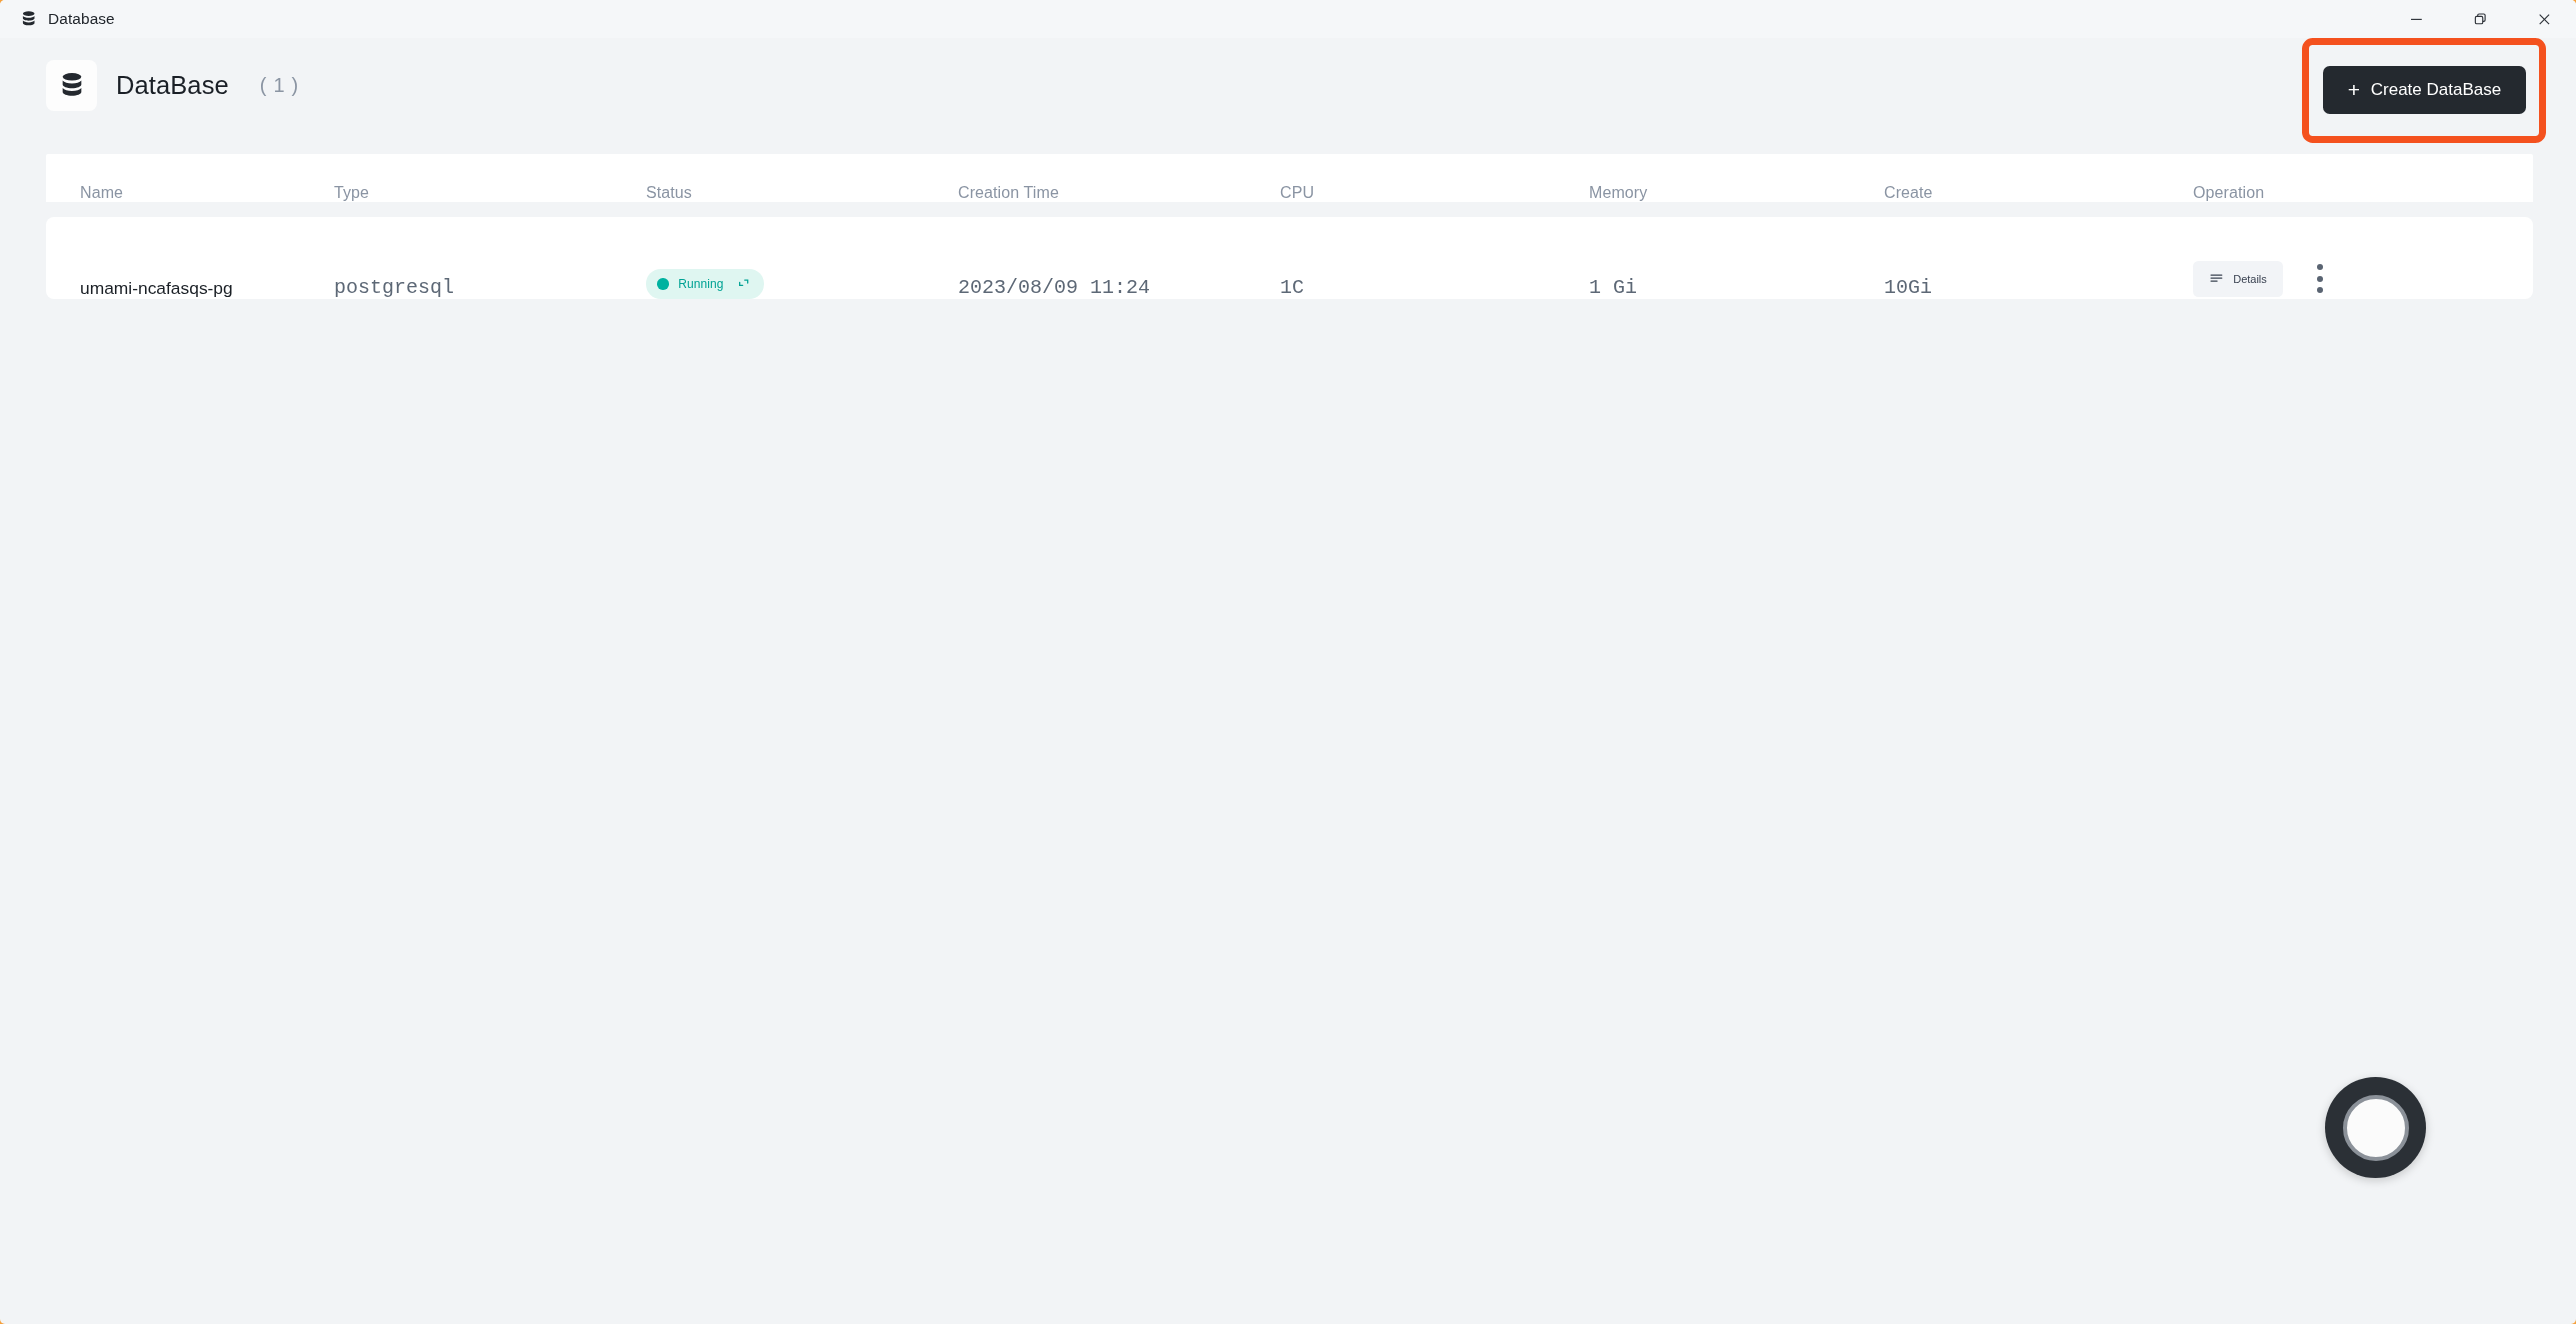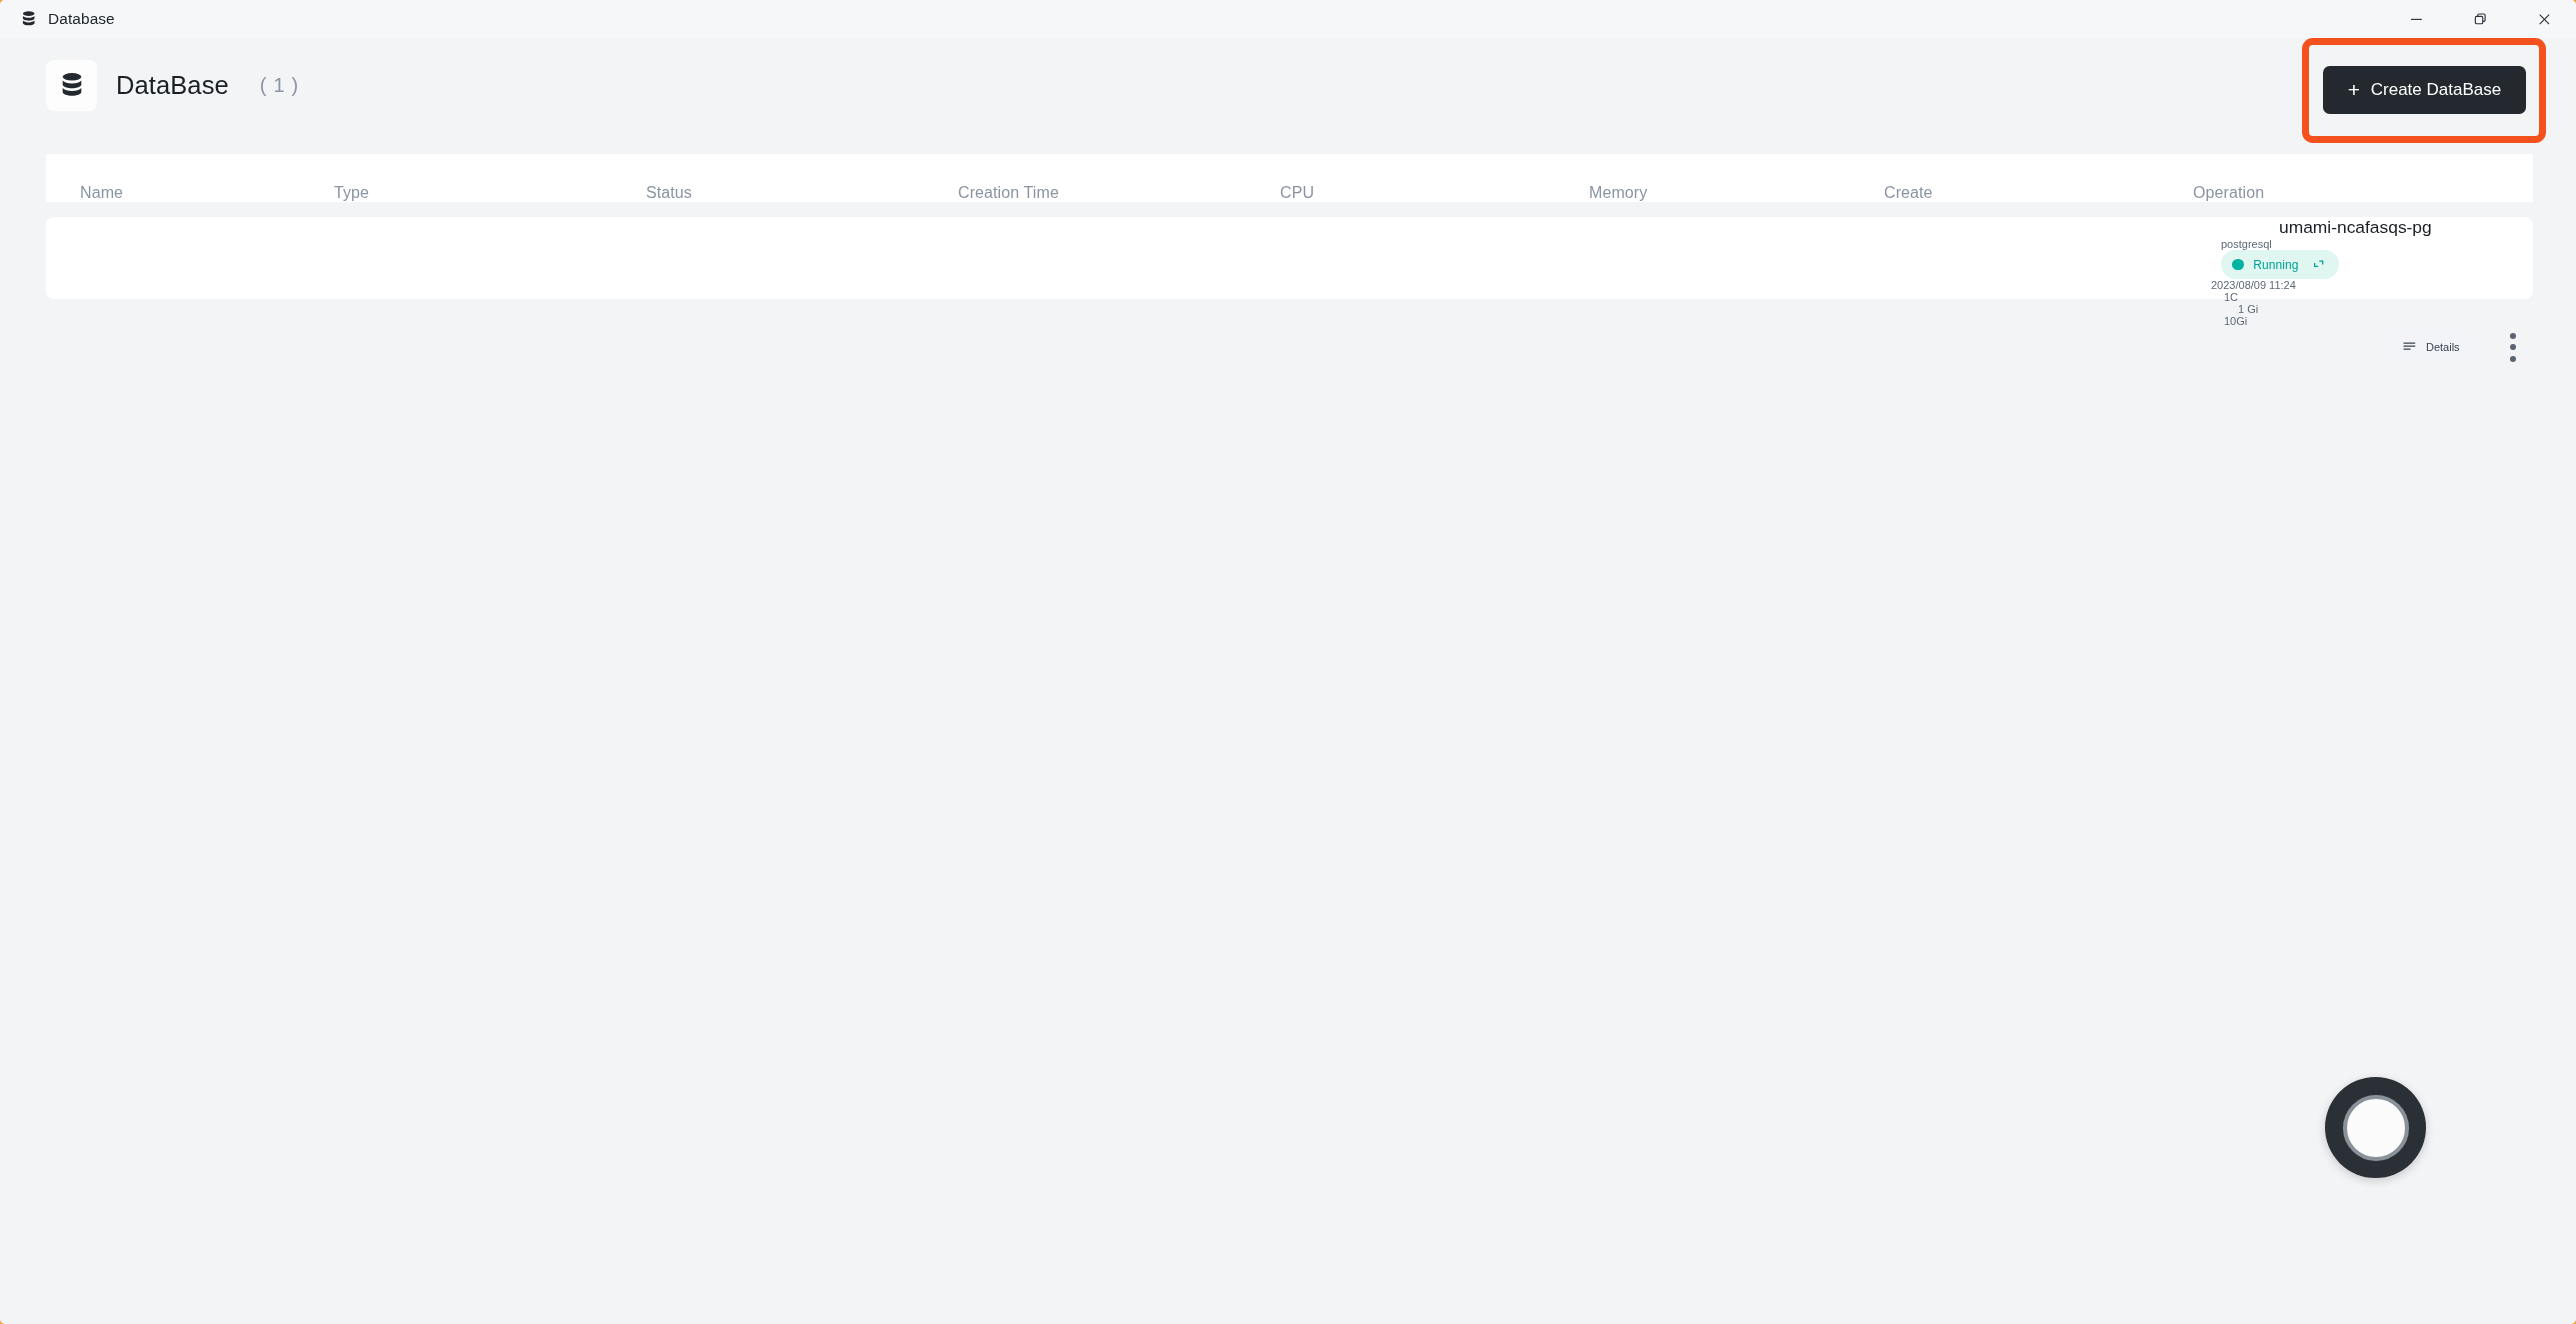--- a/index.html
+++ b/index.html
@@ -165,21 +165,20 @@
 
   #thead {
     height: 48px;
     border-radius: 2px 2px 0 0;
   }
 
   #tbody-row {
     height: 82px;
     border-radius: 8px;
     margin-top: 14.8px;
-    flex-direction: column;
   }
 
   .cell { padding: 0; display: flex; align-items: center; }
 
   .c-name      { width: 288px; padding-left: 34px; }
   .c-type      { width: 312px; }
   .c-status    { width: 312px; }
   .c-time      { width: 322px; }
   .c-cpu       { width: 309px; }
   .c-memory    { width: 295px; }
@@ -191,22 +190,23 @@
     color: #8a94a3;
     letter-spacing: 0.1px;
   }
 
   .td-name {
     font-size: 17.4px;
     color: #1b2026;
   }
 
   .td-text {
-    font-size: 11px;
+    font-size: 20px;
     color: #5d6876;
+    font-family: Liberation Mono, monospace;
   }
 
   
   .status-pill {
     display: inline-flex;
     align-items: center;
     gap: 9.4px;
     background: #dff6f1;
     border-radius: 14.8px;
     height: 29.5px;

